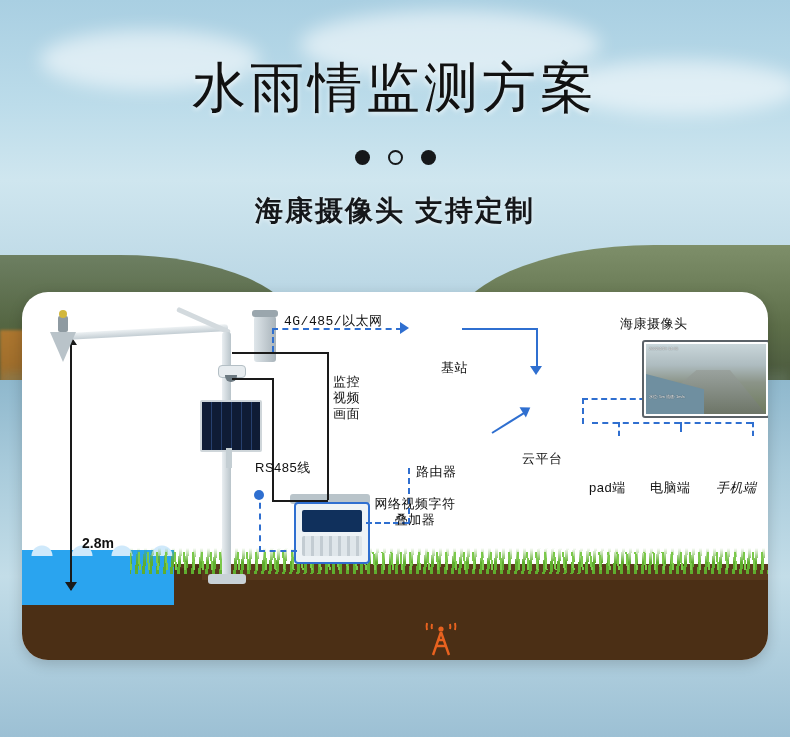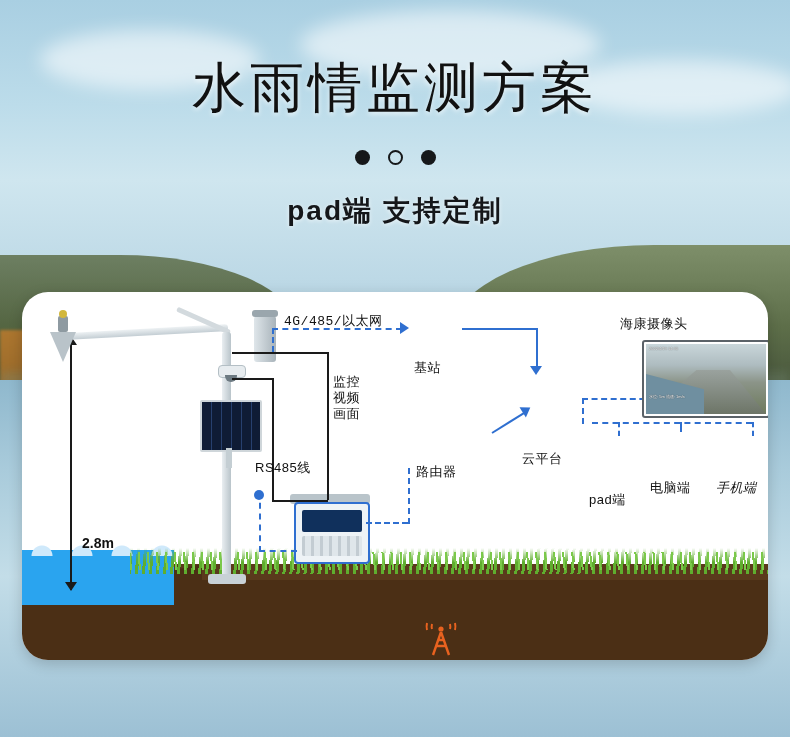--- a/index.html
+++ b/index.html
@@ -141,21 +141,21 @@
   <div class="bg-water-streak" style="left:420px;top:510px;width:340px;"></div>
   <div class="bg-water-streak" style="left:120px;top:620px;width:520px;"></div>
 </div>
 
 <div class="title">水雨情监测方案</div>
 <div class="dots">
   <span class="dot"></span>
   <span class="dot hollow"></span>
   <span class="dot"></span>
 </div>
-<div class="subtitle">pad端  支持定制</div>
+<div class="subtitle">海康摄像头  支持定制</div>
 
 <div class="panel">
 
   <div class="soil"></div>
   <div class="soil-top"></div>
   <div class="soil-slope"></div>
   <div class="pond"></div>
   <div class="pond-wave"></div>
   <div class="grass"></div>
   <div class="grass2"></div>
@@ -231,22 +231,23 @@
   <div class="mon-frame">
     <div class="mon-img">
       <div class="mon-road"></div>
       <div class="mon-water"></div>
       <div class="mon-osd">2022/4/19  14:30</div>
       <div class="mon-osd2">水位: 5m  流速: 1m/s</div>
     </div>
   </div>
 
   <div class="lbl" style="left:262px;top:22px;font-family:Liberation Mono, monospace;">4G/485/以太网</div>
-  <div class="lbl" style="left:392px;top:68px;width:54px;text-align:left;">基站</div>
+  <div class="lbl" style="left:392px;top:68px;width:54px;text-align:right;">基站</div>
   <div class="lbl" style="left:311px;top:82px;width:28px;">监控视频画面</div>
   <div class="lbl" style="left:233px;top:168px;">RS485线</div>
   <div class="lbl" style="left:394px;top:172px;">路由器</div>
+  <div class="lbl" style="left:349px;top:204px;width:88px;text-align:center;">网络视频字符叠加器</div>
   <div class="lbl" style="left:500px;top:159px;">云平台</div>
   <div class="lbl" style="left:598px;top:24px;">海康摄像头</div>
-  <div class="lbl" style="left:567px;top:200px;">pad端</div>
+  <div class="lbl" style="left:567px;top:188px;">pad端</div>
   <div class="lbl" style="left:628px;top:188px;">电脑端</div>
   <div class="lbl" style="left:694px;top:188px;font-style:italic;">手机端</div>
 </div>
 
 </body></html>

